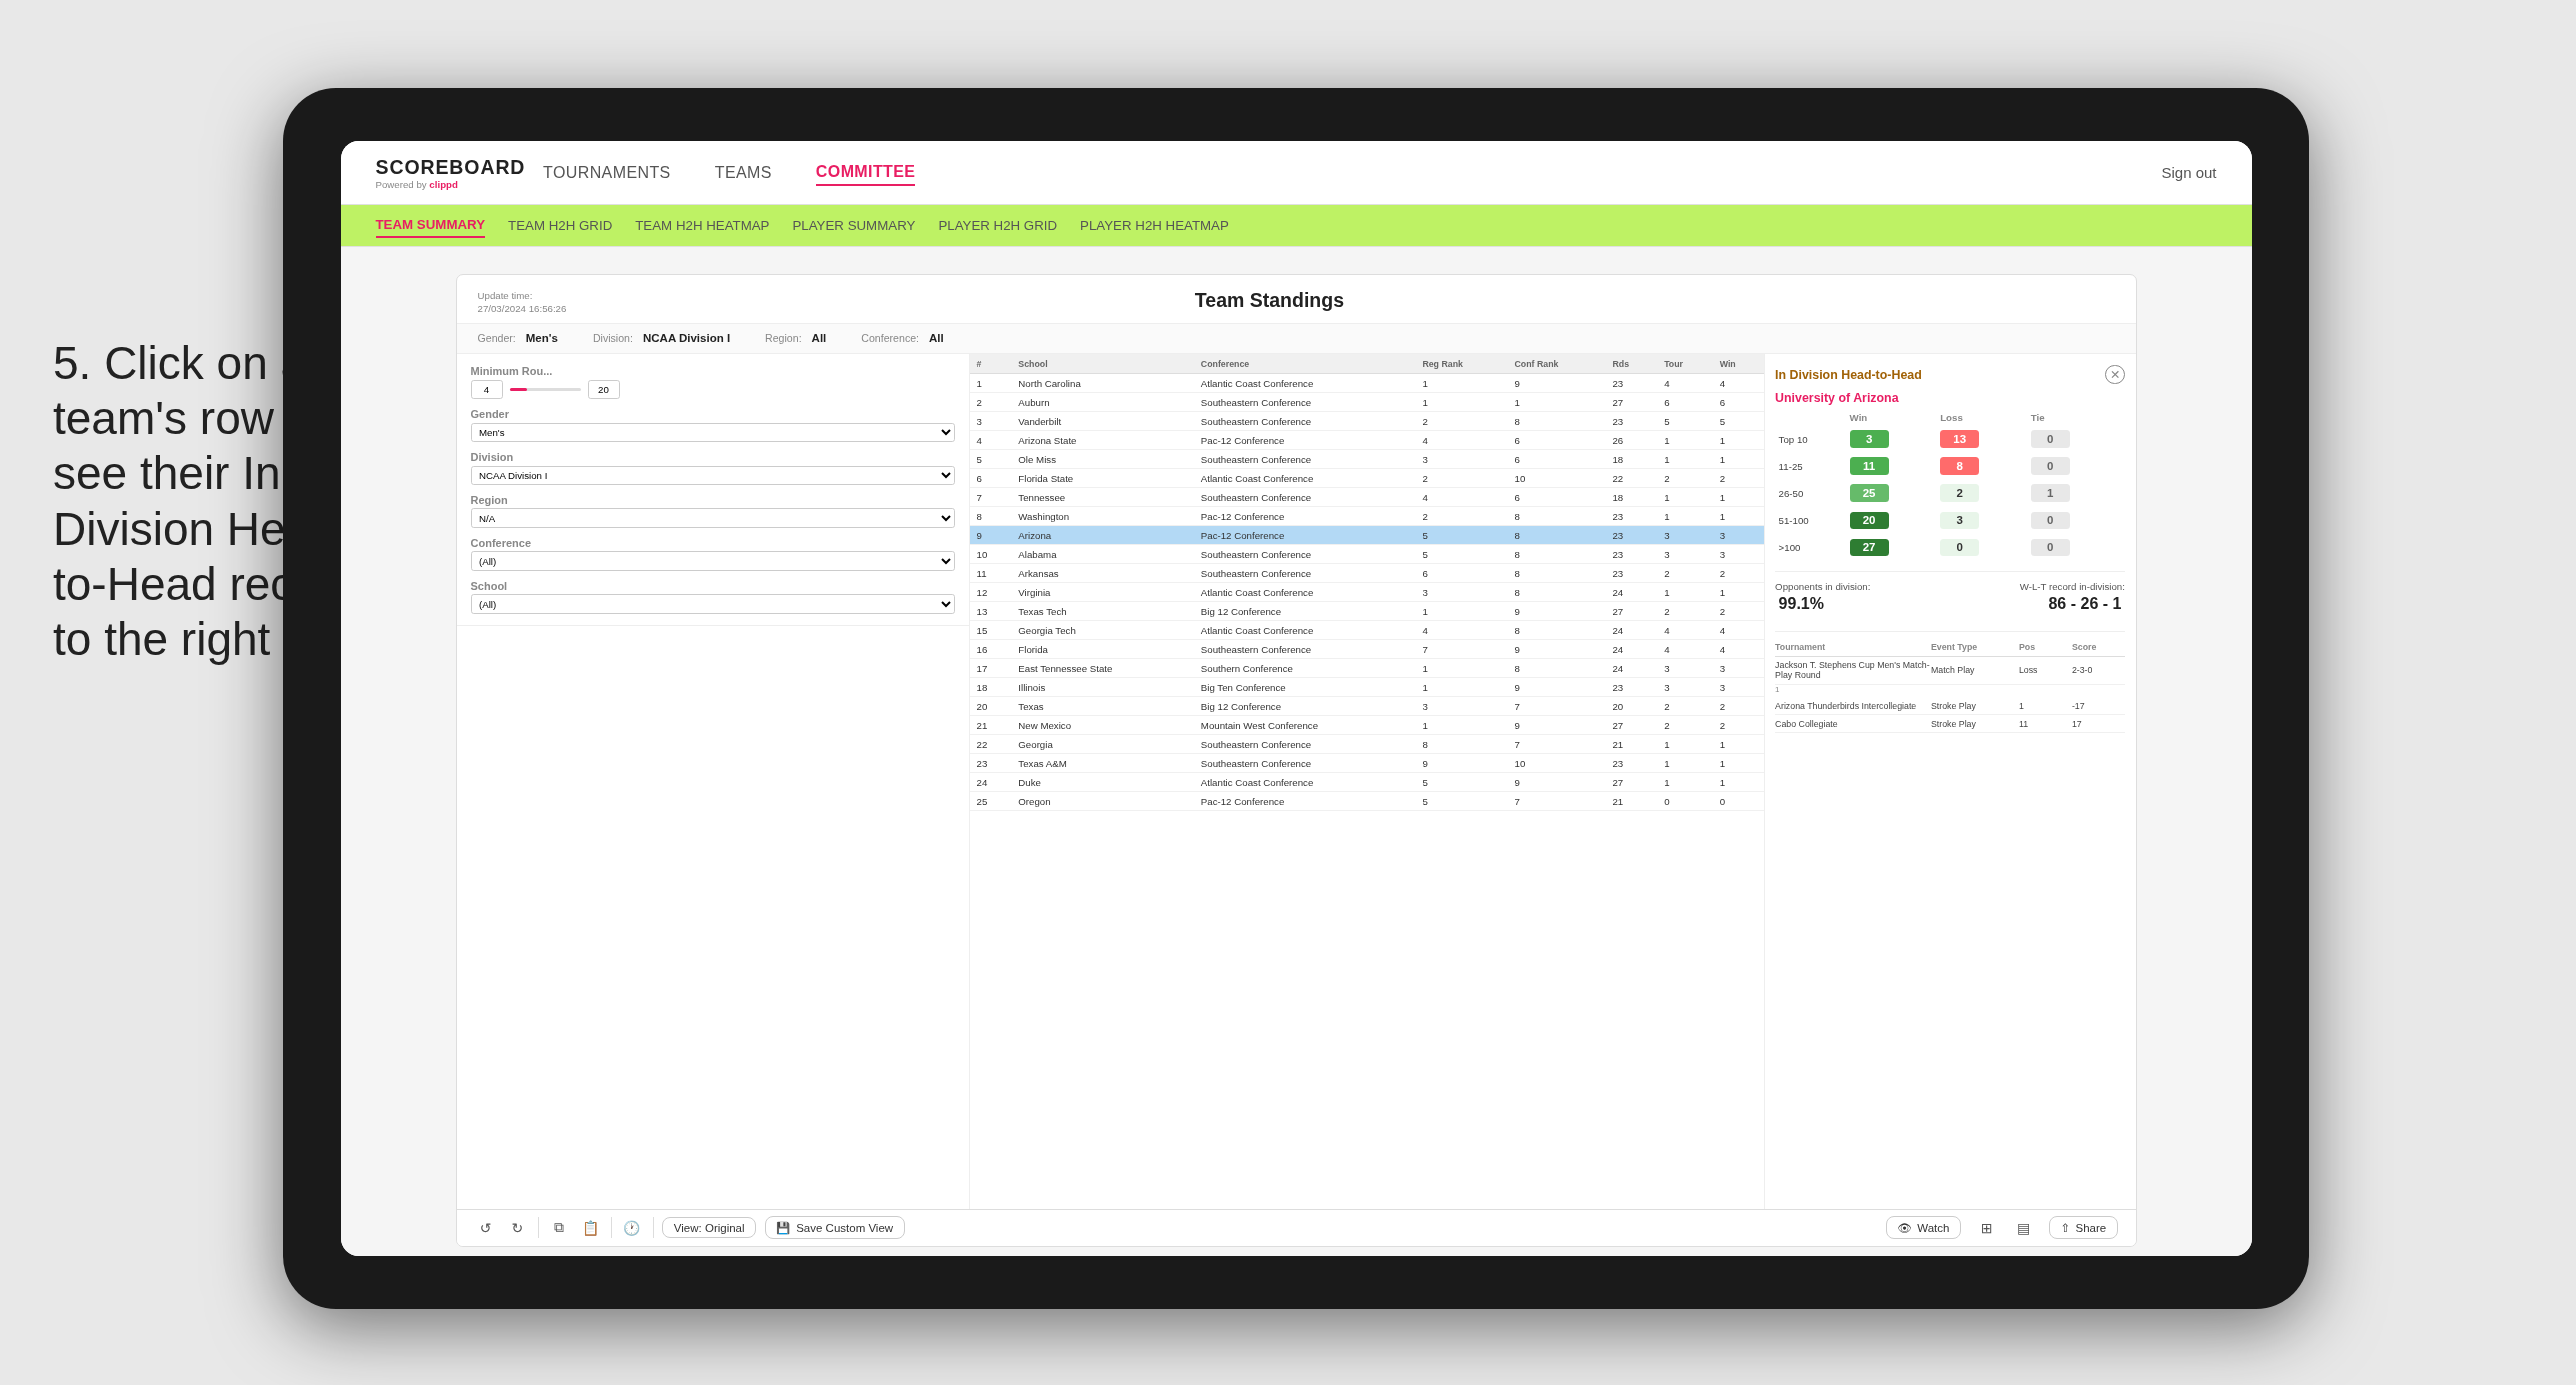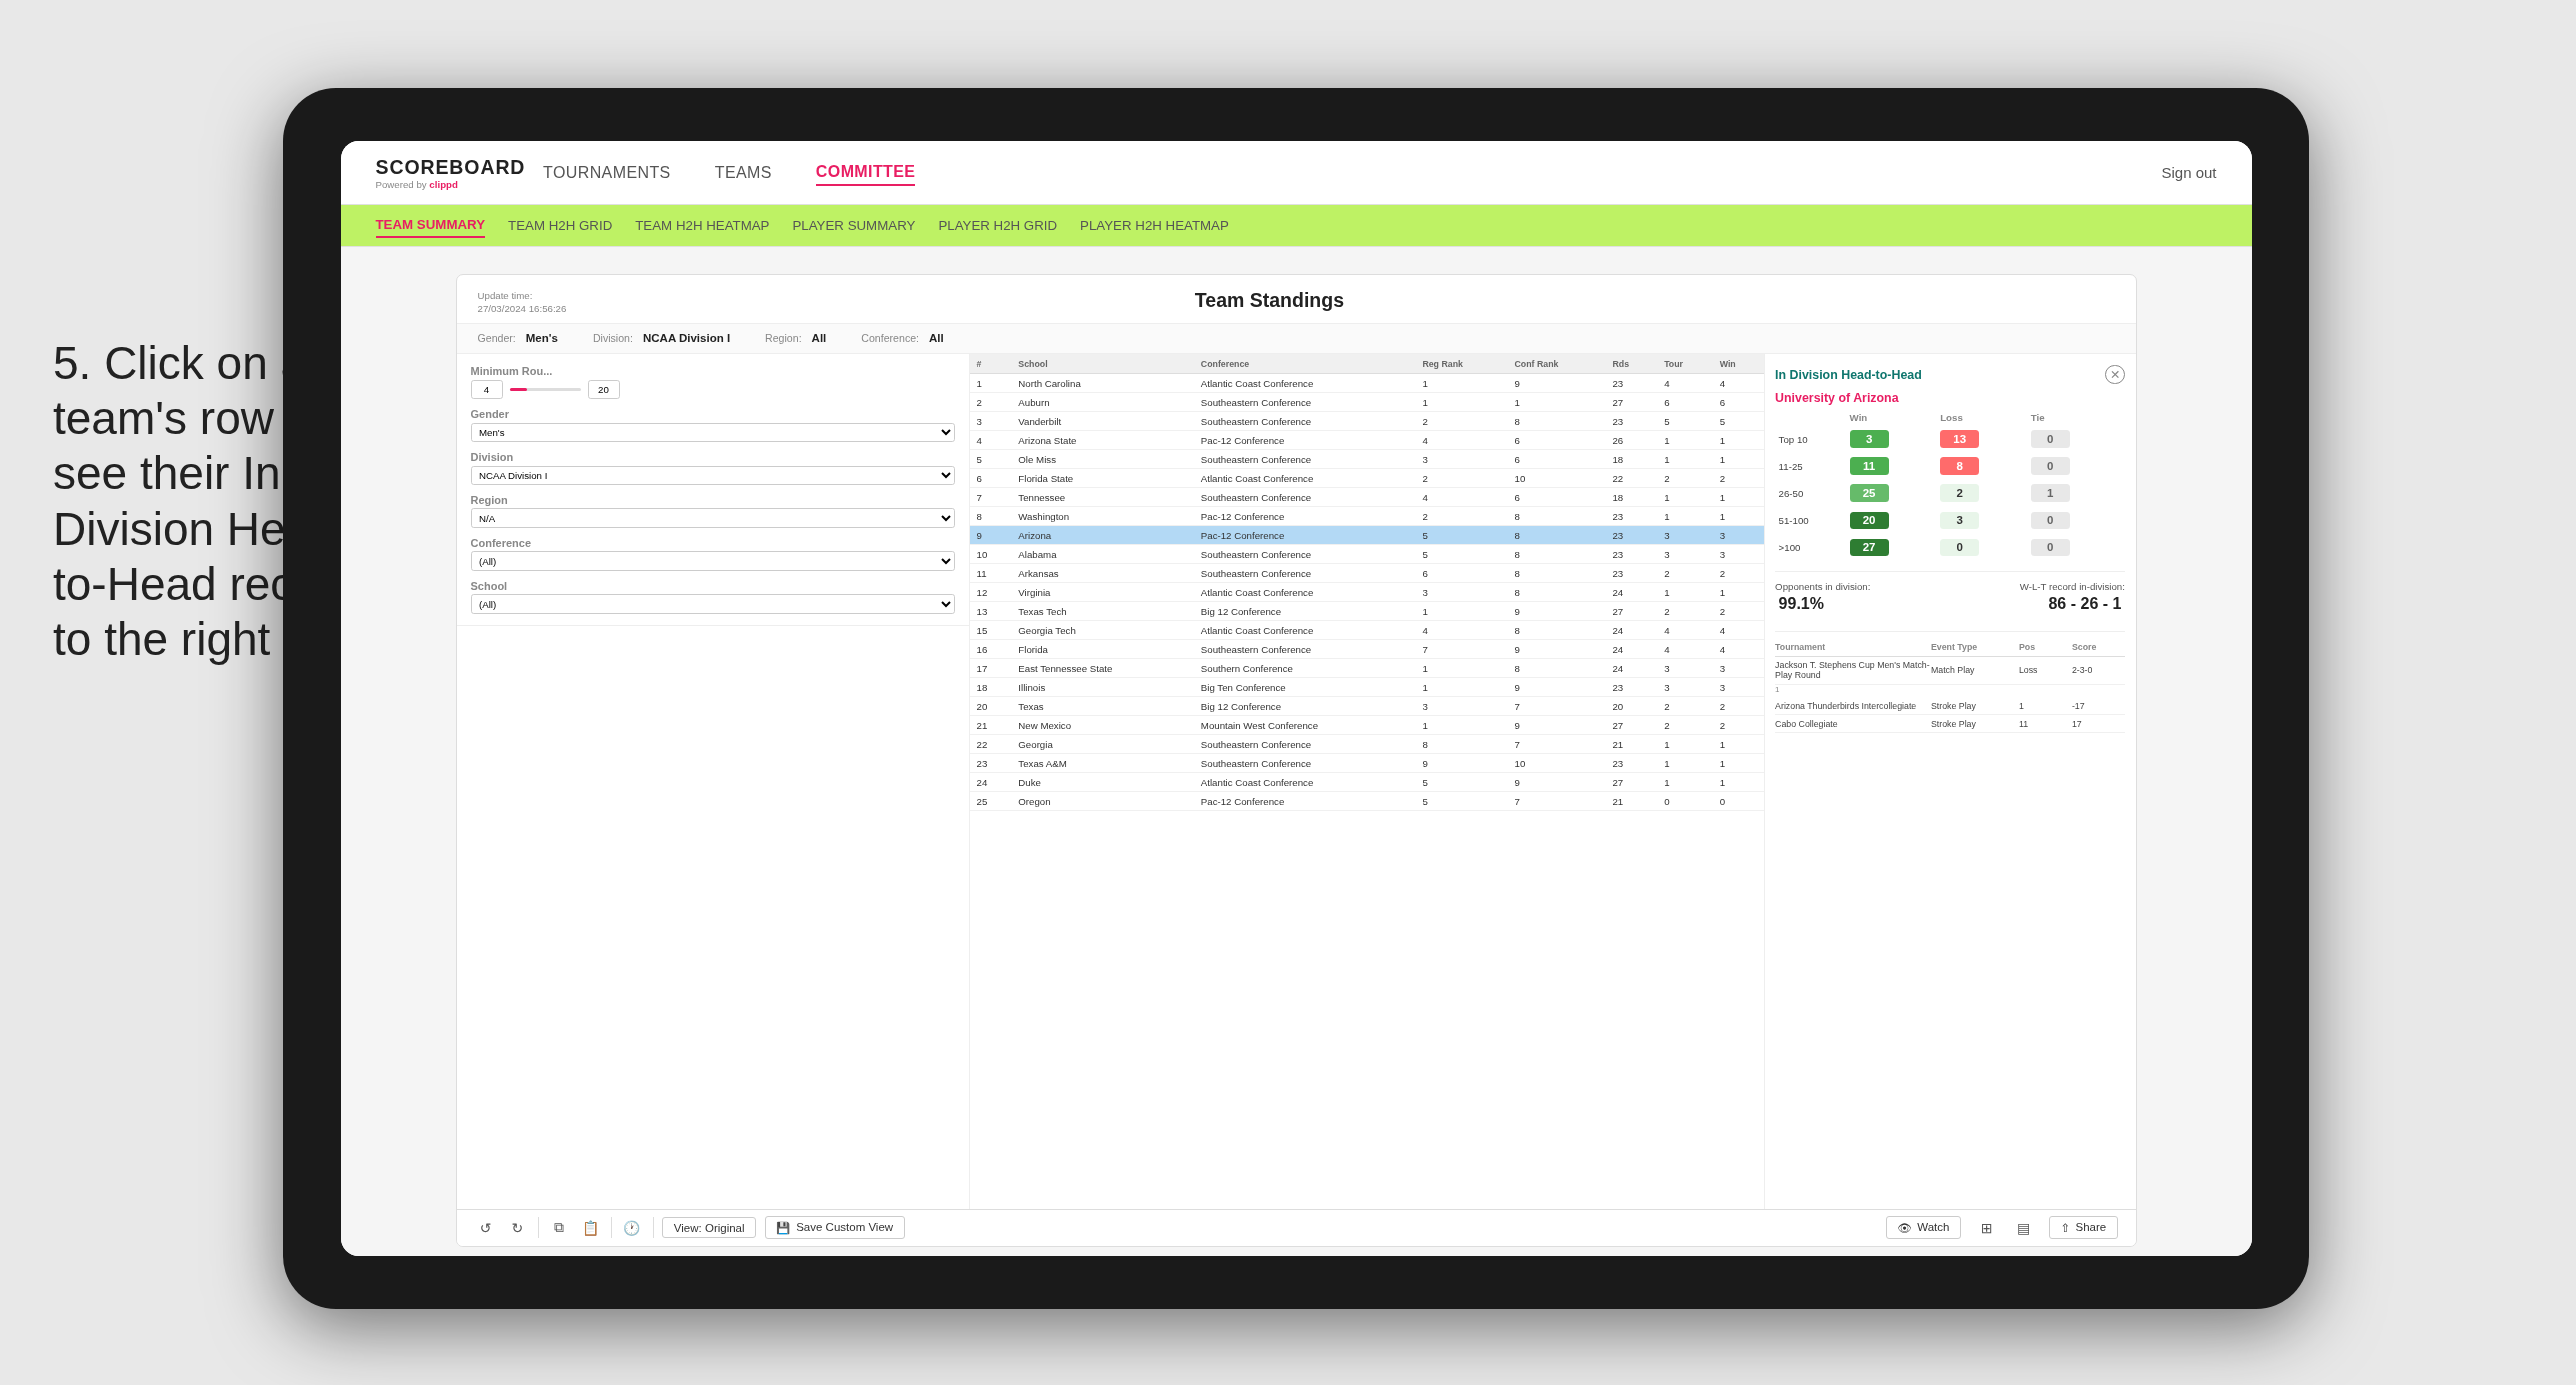--- a/index.html
+++ b/index.html
@@ -333,21 +333,21 @@
     .h2h-header {
       display: flex;
       align-items: center;
       justify-content: space-between;
       margin-bottom: 7px;
     }
 
     .h2h-title {
       font-size: 12.4px;
       font-weight: 700;
-      color: #0f766e;
+      color: #a16207;
     }
 
     .h2h-close {
       width: 19.5px;
       height: 19.5px;
       border-radius: 50%;
       border: 1.8px solid #888;
       display: flex;
       align-items: center;
       justify-content: center;
@@ -509,24 +509,25 @@
     }
 
     .toolbar-divider {
       width: 0.9px;
       height: 21px;
       background: #ddd;
     }
 
     .toolbar-btn {
       display: flex;
+      align-items: center;
       gap: 5.3px;
       padding: 3.5px 10.6px;
       border: 0.9px solid #ccc;
-      border-radius: 3px;
+      border-radius: 8px;
       cursor: pointer;
       font-size: 11.5px;
       color: #333;
       background: #fff;
     }
 
     .toolbar-right {
       margin-left: auto;
       display: flex;
       gap: 14px;

